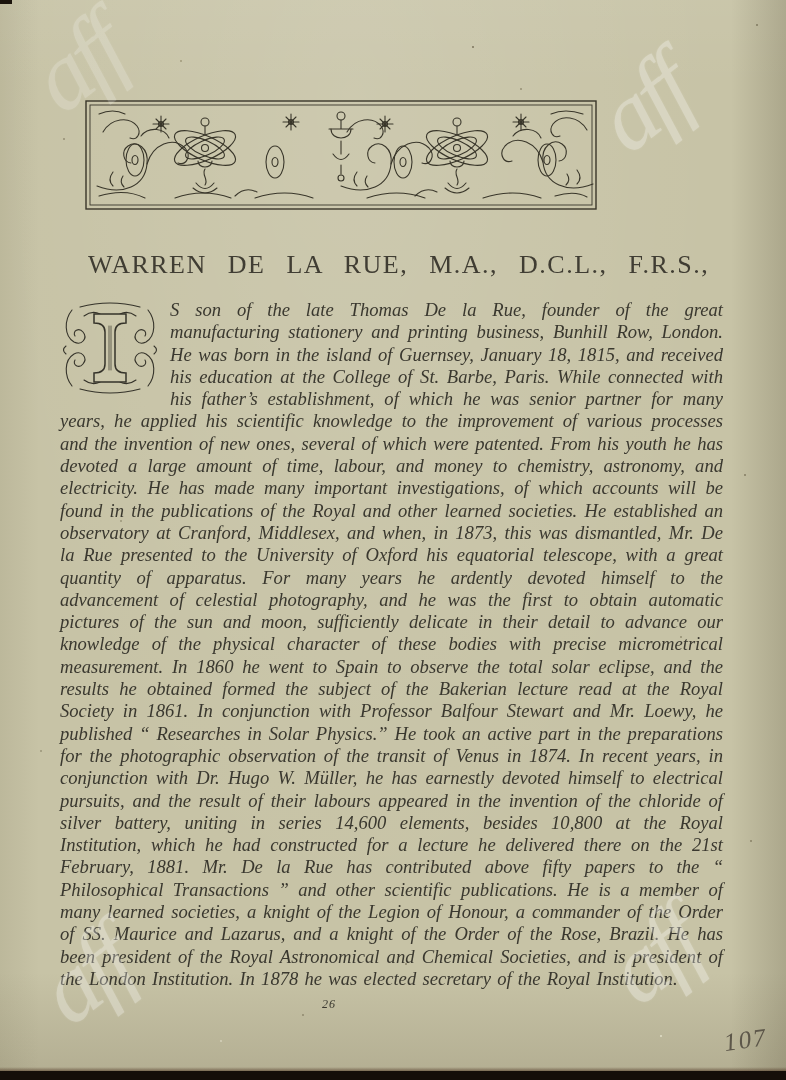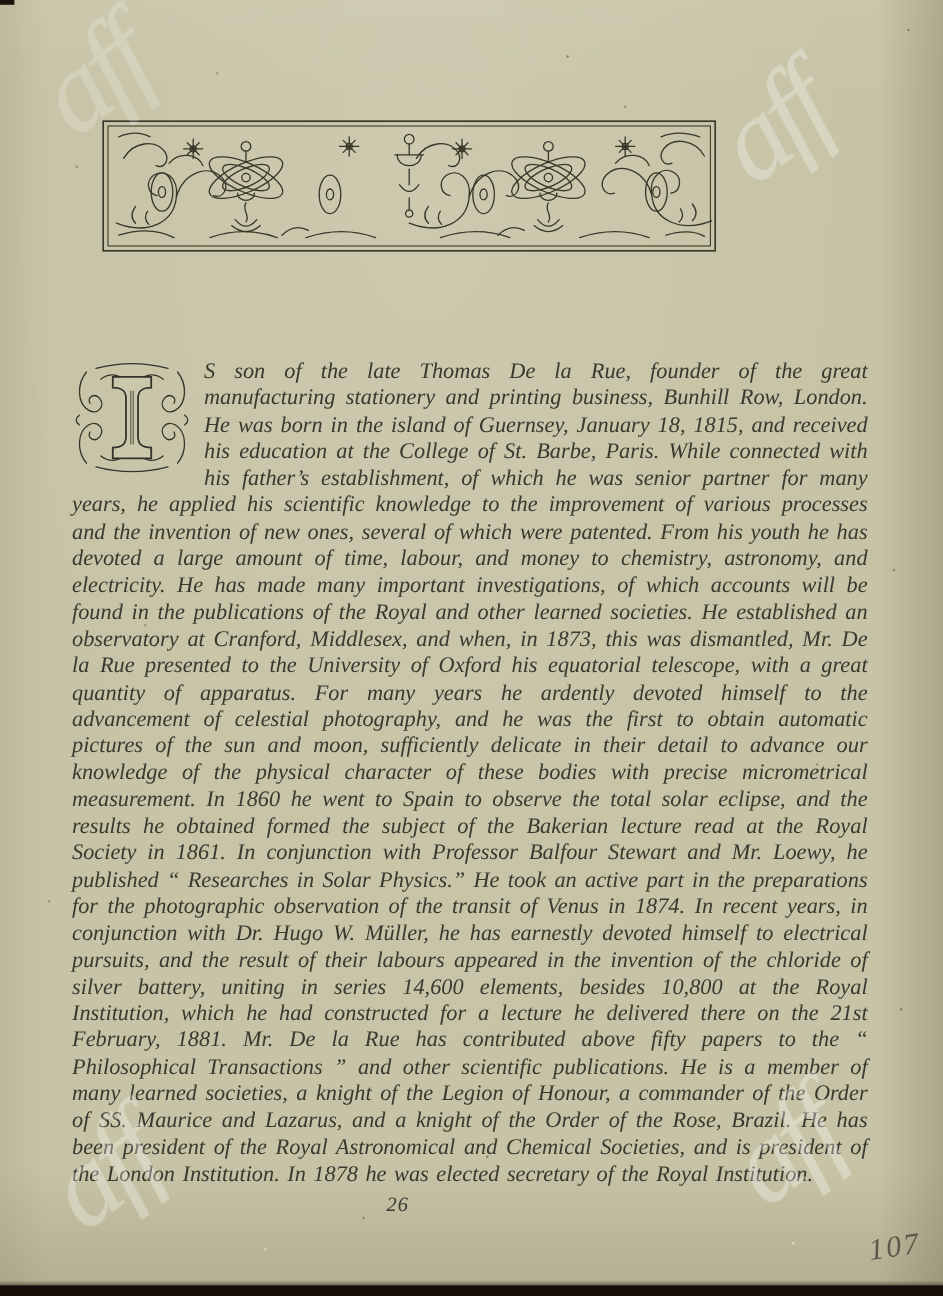--- a/index.html
+++ b/index.html
@@ -39,21 +39,21 @@
     color:#403d33;white-space:nowrap;
   }
   
   .bodyblock{
     position:absolute;left:60px;top:299px;width:663px;
     font-size:18.6px;line-height:22.3px;color:#3a382f;
     text-align:justify;word-spacing:1.6px;font-style:italic;
   }
   .dropcap{float:left;width:100px;height:92px;margin:3px 10px 1px 0;}
   .dropcap svg{display:block;width:100%;height:100%;}
-  .folio{margin-top:3px;padding-left:262px;font-size:17px;letter-spacing:1px;text-align:left;}
+  .folio{margin-top:3px;padding-left:262px;font-size:12px;letter-spacing:1px;text-align:left;}
   
   .wm{
     position:absolute;font-family:"Liberation Serif",serif;font-style:italic;
     font-size:96px;line-height:1;color:#ffffff;letter-spacing:-5px;
     transform:rotate(-38deg);pointer-events:none;
     text-shadow:0 0 2px rgba(255,255,255,0.5);
   }
   .wm-tl{left:34px;top:16px;opacity:.20;}
   .wm-tr{left:600px;top:56px;opacity:.30;}
   .wm-bl{left:42px;top:928px;opacity:.30;}
@@ -129,20 +129,21 @@
       <use href="#flower" x="206" y="22"></use>
       <use href="#flower" x="300" y="24"></use>
       <use href="#flower" x="436" y="22"></use>
       <path d="M14,96 Q40,88 60,98 M90,98 Q118,88 146,98 M170,98 Q200,88 228,98 M282,98 Q312,88 340,98 M398,98 Q428,88 456,98 M470,96 Q490,90 502,97"></path>
       <path d="M14,14 Q28,8 40,14 M466,14 Q480,8 498,14"></path>
       <path d="M150,96 Q160,86 172,92 M330,96 Q340,86 352,92"></path>
       <path d="M56,36 C64,26 80,28 84,38 M428,36 C436,26 452,28 456,38"></path>
     </svg>
   </div>
 
+  <div class="title">WARREN DE LA RUE, M.A., D.C.L., F.R.S.,</div>
 
   <div class="bodyblock">
     <span class="dropcap">
       <svg viewBox="0 0 100 92" fill="none" stroke="#35332a" stroke-width="1.1" stroke-linecap="round">
         <path d="M12,8 C4,18 4,34 14,40 C22,44 28,36 23,30 C19,25 12,29 15,34"></path>
         <path d="M88,8 C96,18 96,34 86,40 C78,44 72,36 77,30 C81,25 88,29 85,34"></path>
         <path d="M12,84 C4,74 4,58 14,52 C22,48 28,56 23,62 C19,67 12,63 15,58"></path>
         <path d="M88,84 C96,74 96,58 86,52 C78,48 72,56 77,62 C81,67 88,63 85,58"></path>
         <path d="M20,5 Q50,-3 80,5 M20,87 Q50,95 80,87"></path>
         <path d="M6,44 Q1,48 6,52 M94,44 Q99,48 94,52"></path>

